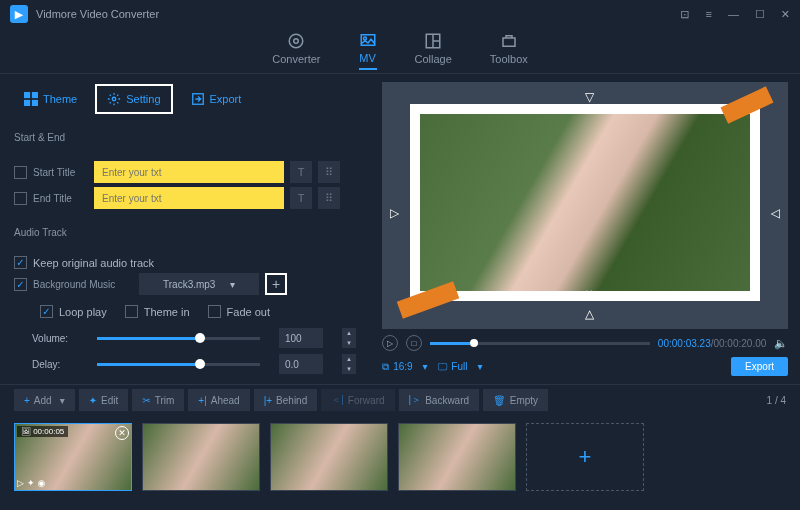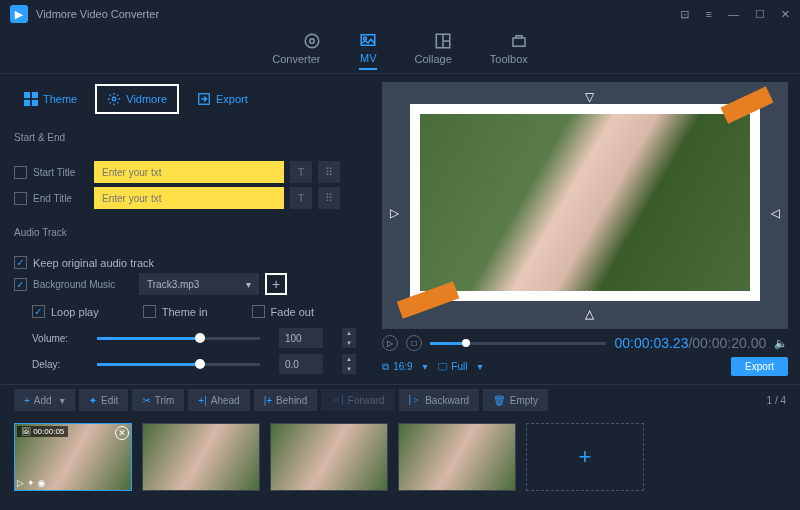--- a/index.html
+++ b/index.html
@@ -3,39 +3,39 @@
 <meta charset="utf-8">
 <style>
 *{margin:0;padding:0;box-sizing:border-box;font-family:-apple-system,BlinkMacSystemFont,"Segoe UI",sans-serif}
 body{background:#1a2332;color:#aab5c5;width:800px;height:510px;overflow:hidden;font-size:11px}
 .titlebar{display:flex;align-items:center;height:28px;padding:0 10px;background:#1a2332}
 .logo{width:18px;height:18px;background:#2e9fff;border-radius:3px;display:flex;align-items:center;justify-content:center;margin-right:8px;font-size:11px;color:#fff}
 .title{color:#9aa5b5;font-size:11px;flex:1}
 .win-controls{display:flex;gap:16px;color:#8895a5}
 .win-controls span{cursor:pointer}
 .topnav{display:flex;justify-content:center;gap:38px;height:46px;align-items:center;border-bottom:1px solid #2a3445}
-.topnav-item{display:flex;flex-direction:column;align-items:flex-end;gap:3px;color:#8895a5;cursor:pointer;padding-bottom:4px}
+.topnav-item{display:flex;flex-direction:column;align-items:center;gap:3px;color:#8895a5;cursor:pointer;padding-bottom:4px}
 .topnav-item.active{color:#2e9fff;border-bottom:2px solid #2e9fff}
 .topnav-icon{width:18px;height:18px;display:flex;align-items:center;justify-content:center}
 .main{display:flex;height:310px}
 .left{width:370px;padding:10px 14px}
 .tabs{display:flex;gap:8px;margin-bottom:8px;align-items:center}
 .tab{display:flex;align-items:center;gap:5px;padding:6px 10px;cursor:pointer;color:#2e9fff}
 .tab.highlighted{border:2px solid #fff}
 .tab-icon{width:14px;height:14px}
 .section-title{color:#8895a5;font-size:10px;margin:18px 0}
 .row{display:flex;align-items:center;gap:6px;margin:4px 0}
 .checkbox{width:13px;height:13px;border:1px solid #5a6575;display:inline-flex;align-items:center;justify-content:center;cursor:pointer}
 .checkbox.checked::after{content:"✓";color:#2e9fff;font-size:10px}
 .label{font-size:10px;color:#8895a5;min-width:55px}
 .input{background:#fde047;border:none;color:#6a7585;padding:4px 8px;font-size:10px;width:190px;height:22px}
 .small-btn{width:22px;height:22px;background:#2a3445;display:flex;align-items:center;justify-content:center;cursor:pointer;color:#6a7585;font-size:11px}
-.dropdown{background:#2a3445;color:#aab5c5;padding:4px 8px;font-size:10px;width:120px;height:22px;display:flex;align-items:center;justify-content:space-between;cursor:pointer}
+.dropdown{background:#2a3445;color:#aab5c5;padding:4px 24px;font-size:10px;width:120px;height:22px;display:flex;align-items:center;justify-content:space-between;cursor:pointer}
 .plus-btn{width:22px;height:22px;border:2px solid #fff;display:flex;align-items:center;justify-content:center;cursor:pointer;color:#aab5c5;font-size:14px}
-.sub-row{display:flex;gap:44px;margin:6px 0 6px 18px}
+.sub-row{display:flex;gap:18px;margin:6px 0 6px 26px}
 .slider-row{display:flex;align-items:center;gap:19px;margin:6px 0 6px 18px}
 .slider-label{font-size:10px;min-width:46px}
 .slider{flex:1;height:3px;background:#3a4455;position:relative;cursor:pointer}
 .slider-fill{height:100%;background:#2e9fff;width:60%}
 .slider-thumb{position:absolute;width:10px;height:10px;background:#fff;border-radius:50%;top:-4px;left:60%}
 .num-input{background:#2a3445;color:#aab5c5;width:44px;height:20px;display:flex;align-items:center;padding:4px 6px;font-size:10px}
 .stepper{display:flex;flex-direction:column;width:14px}
 .stepper span{height:10px;background:#2a3445;font-size:7px;text-align:center;cursor:pointer;line-height:10px}
 .right{flex:1;padding:8px 12px;display:flex;flex-direction:column}
 .preview{flex:1;background:#3a4555;position:relative;overflow:hidden}
@@ -43,21 +43,21 @@
 .photo{width:100%;height:100%;background:linear-gradient(120deg,#4a6b3a 0%,#5a7b4a 35%,#e8c8b8 45%,#d8b8a8 55%,#3a5b2a 65%,#4a6b3a 100%);position:relative}
 .tape{position:absolute;width:50px;height:18px;background:#e67e22;transform:rotate(-25deg)}
 .tape1{top:-8px;right:-12px}
 .tape2{bottom:-8px;left:-12px;width:60px;transform:rotate(-20deg)}
 .arrow{position:absolute;color:#fff;font-size:12px}
 .playback{display:flex;align-items:center;gap:8px;margin-top:6px;font-size:10px}
 .pb-btn{width:16px;height:16px;border:1px solid #5a6575;border-radius:50%;display:flex;align-items:center;justify-content:center;cursor:pointer;font-size:8px}
 .timeline{flex:1;height:3px;background:#3a4455;position:relative}
 .timeline-fill{width:18%;height:100%;background:#2e9fff}
 .timeline-thumb{position:absolute;width:8px;height:8px;background:#fff;border-radius:50%;top:-3px;left:18%}
-.time{color:#2e9fff;font-size:14px}
+.time{color:#2e9fff;font-size:10px}
 .time .total{color:#6a7585}
 .display-row{display:flex;align-items:center;gap:10px;margin-top:6px;font-size:10px}
 .display-item{display:flex;align-items:center;gap:4px;color:#2e9fff;cursor:pointer}
 .export-btn{margin-left:auto;background:#2e9fff;color:#fff;padding:4px 14px;cursor:pointer;font-size:10px;border-radius:2px}
 .toolbar{display:flex;gap:0;padding:4px 14px;border-top:1px solid #2a3445}
 .tool-btn{display:flex;align-items:center;gap:4px;padding:4px 10px;background:#2a3445;margin-right:4px;cursor:pointer;font-size:10px;color:#8895a5}
 .tool-btn .icn{color:#2e9fff}
 .tool-btn.disabled{opacity:.5}
 .page-ind{margin-left:auto;display:flex;align-items:center;font-size:10px;color:#8895a5}
 .thumbs{display:flex;gap:10px;padding:8px 14px}
@@ -136,21 +136,21 @@
               <rect x="0" y="9" width="7" height="7"></rect>
               <rect x="9" y="9" width="7" height="7"></rect>
             </svg></span>
         <span>Theme</span>
       </div>
       <div class="tab highlighted">
         <span class="tab-icon"><svg viewBox="0 0 16 16" fill="none" stroke="#2e9fff" stroke-width="1.5">
               <circle cx="8" cy="8" r="2"></circle>
               <path d="M8 1v2M8 13v2M1 8h2M13 8h2M3 3l1.4 1.4M11.6 11.6L13 13M3 13l1.4-1.4M11.6 4.4L13 3"></path>
             </svg></span>
-        <span>Vidmore</span>
+        <span>Setting</span>
       </div>
       <div class="tab">
         <span class="tab-icon"><svg viewBox="0 0 16 16" fill="none" stroke="#2e9fff" stroke-width="1.5">
               <rect x="2" y="2" width="12" height="12"></rect>
               <path d="M8 5l3 3-3 3M5 8h6"></path>
             </svg></span>
         <span>Export</span>
       </div>
     </div>
 

